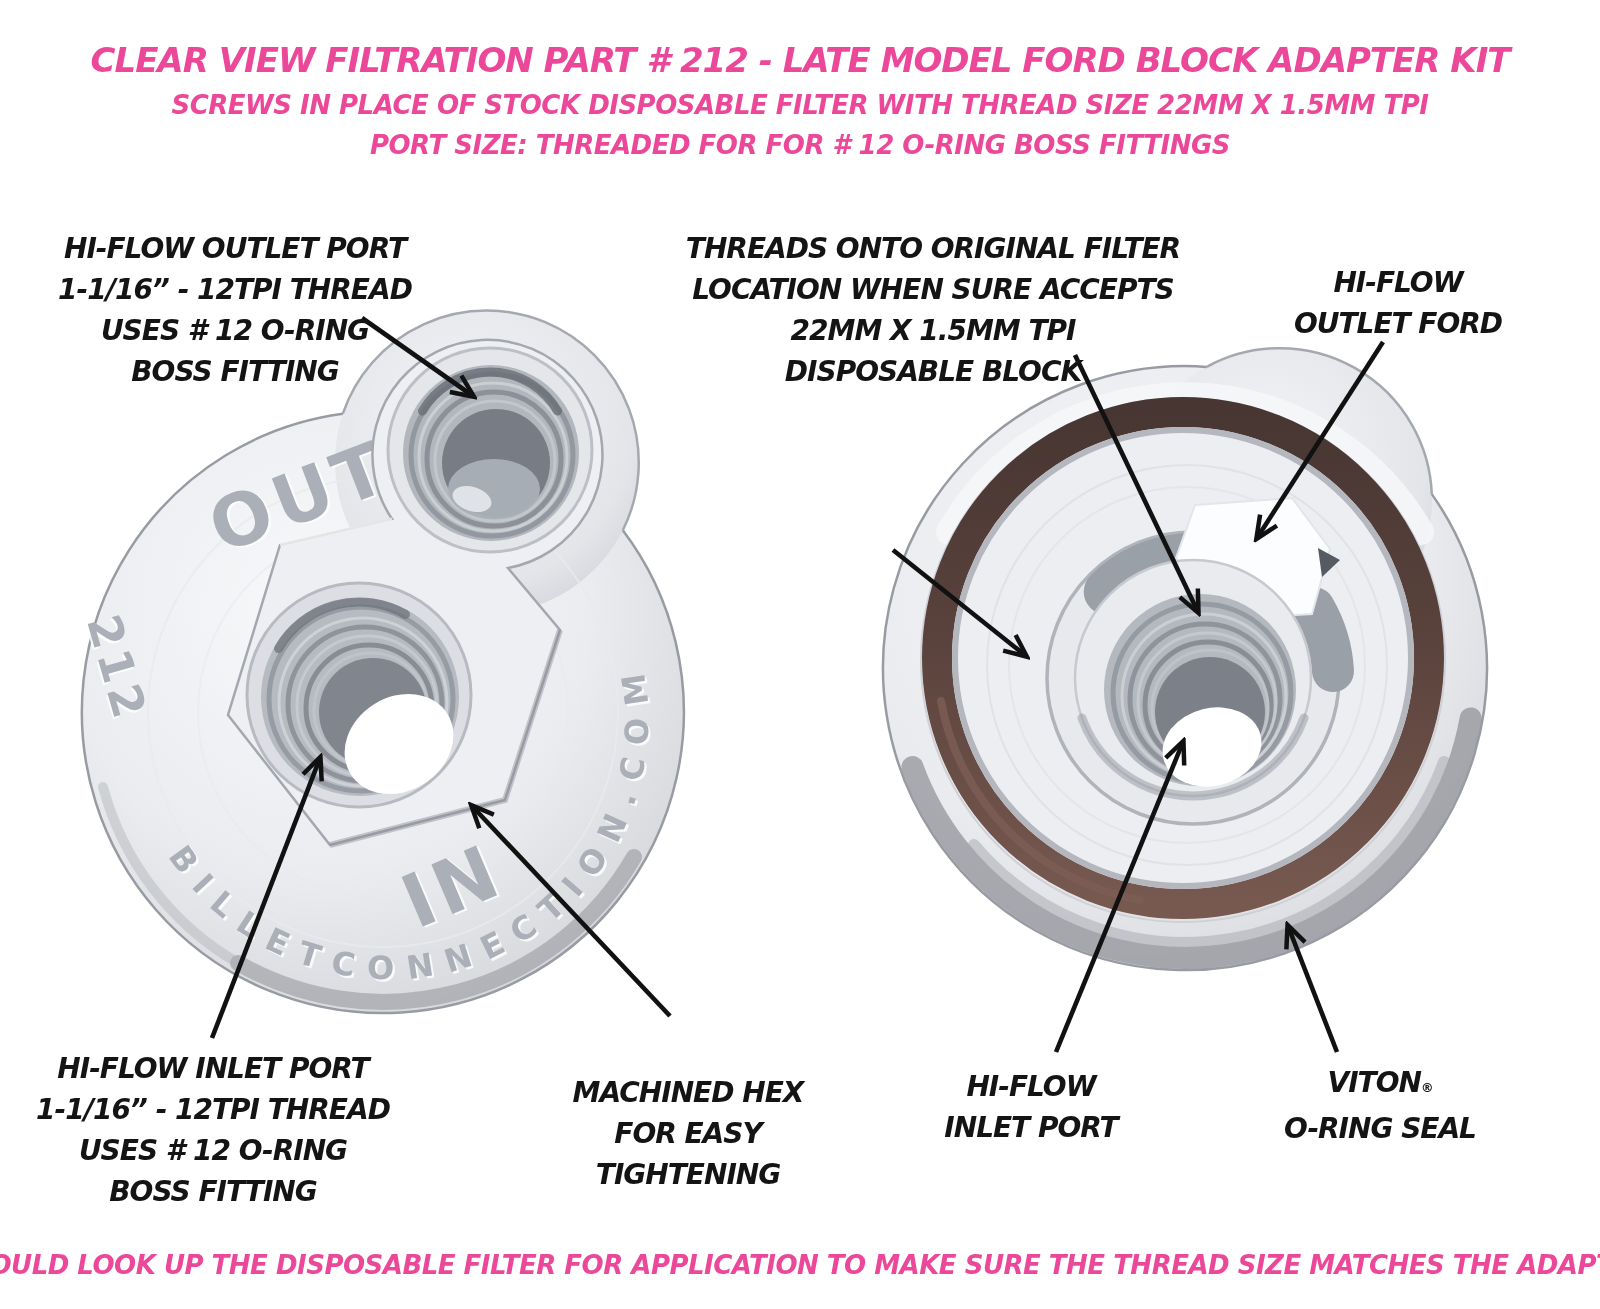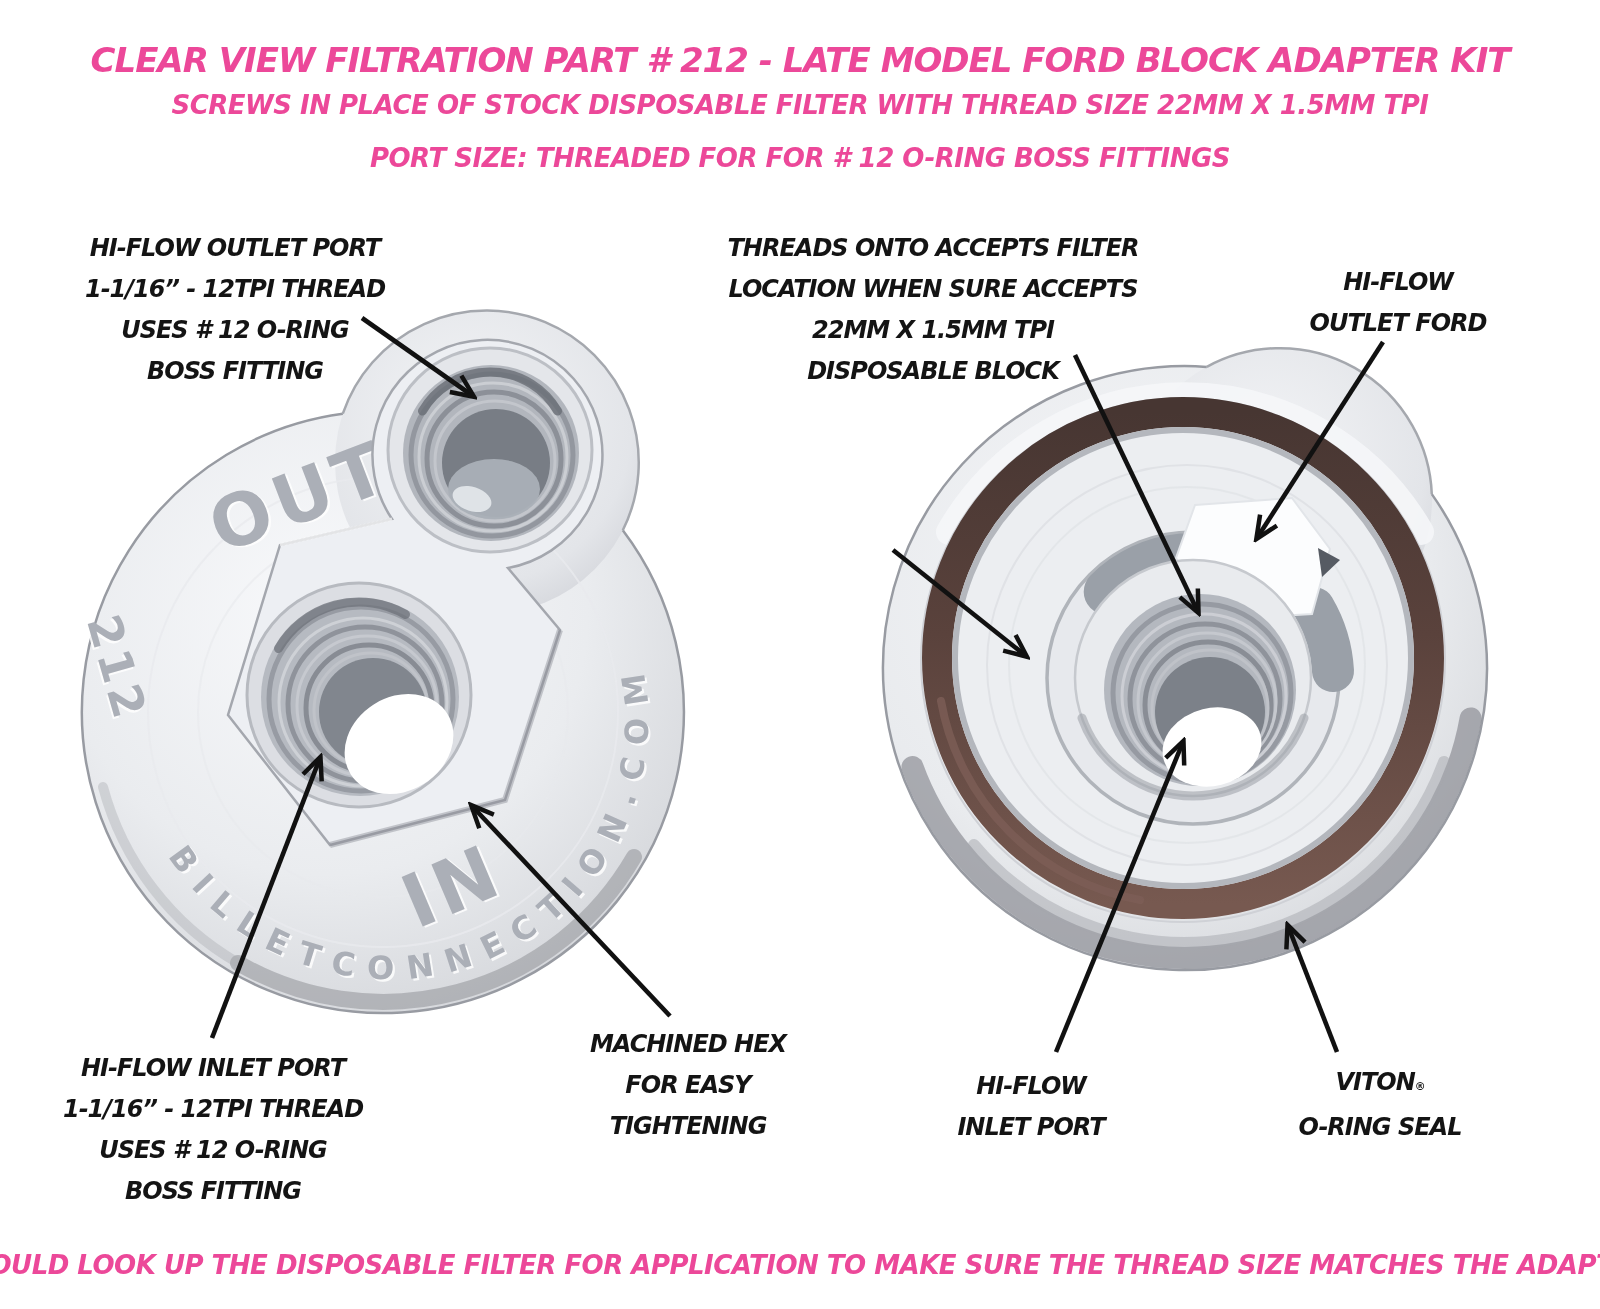--- a/index.html
+++ b/index.html
@@ -3,24 +3,24 @@
 <meta charset="utf-8">
 <style>
   html,body{margin:0;padding:0;background:#ffffff;}
   .canvas{position:relative;width:1600px;height:1309px;background:#ffffff;overflow:hidden;
           font-family:"DejaVu Sans",sans-serif;}
   .canvas svg.scene{position:absolute;left:0;top:0;z-index:1;}
   .blue-line{position:absolute;left:800px;transform:translateX(-50%);white-space:nowrap;
              color:#ec4899;font-weight:bold;font-style:italic;z-index:3;}
   .t1{top:40px;font-size:34px;letter-spacing:-1px;}
   .t2{top:90px;font-size:26px;letter-spacing:-0.5px;}
-  .t3{top:143px;font-size:26px;letter-spacing:-0.5px;}
+  .t3{top:130px;font-size:26px;letter-spacing:-0.5px;}
   .footer-line{top:1250px;font-size:26px;letter-spacing:-0.5px;}
   .callout{position:absolute;transform:translateX(-50%);text-align:center;z-index:2;
-           color:#141414;font-weight:bold;font-style:italic;font-size:24px;line-height:41px;
+           color:#141414;font-weight:bold;font-style:italic;font-size:28px;line-height:41px;
            letter-spacing:-1px;white-space:nowrap;}
   .reg{font-size:0.45em;font-style:normal;}
   .engrave{fill:#abafb7;font-weight:bold;}
   .engrave-hi{fill:#ffffff;opacity:0.85;font-weight:bold;}
 </style>
 </head>
 <body>
 
 <div class="canvas">
 
@@ -186,40 +186,40 @@
   </svg>
 
   <div class="callout" style="left:235px;top:228px">
     <div>HI-FLOW OUTLET PORT</div>
     <div>1-1/16” - 12TPI THREAD</div>
     <div>USES # 12 O-RING</div>
     <div>BOSS FITTING</div>
   </div>
 
   <div class="callout" style="left:933px;top:228px">
-    <div>THREADS ONTO ACCEPTS FILTER</div>
+    <div>THREADS ONTO ORIGINAL FILTER</div>
     <div>LOCATION WHEN SURE ACCEPTS</div>
     <div>22MM X 1.5MM TPI</div>
     <div>DISPOSABLE BLOCK</div>
   </div>
 
   <div class="callout" style="left:1398px;top:262px">
     <div>HI-FLOW</div>
     <div>OUTLET FORD</div>
   </div>
 
 
   <div class="callout" style="left:213px;top:1048px">
     <div>HI-FLOW INLET PORT</div>
     <div>1-1/16” - 12TPI THREAD</div>
     <div>USES # 12 O-RING</div>
     <div>BOSS FITTING</div>
   </div>
 
-  <div class="callout" style="left:688px;top:1024px">
+  <div class="callout" style="left:688px;top:1072px">
     <div>MACHINED HEX</div>
     <div>FOR EASY</div>
     <div>TIGHTENING</div>
   </div>
 
   <div class="callout" style="left:1031px;top:1066px">
     <div>HI-FLOW</div>
     <div>INLET PORT</div>
   </div>
 

